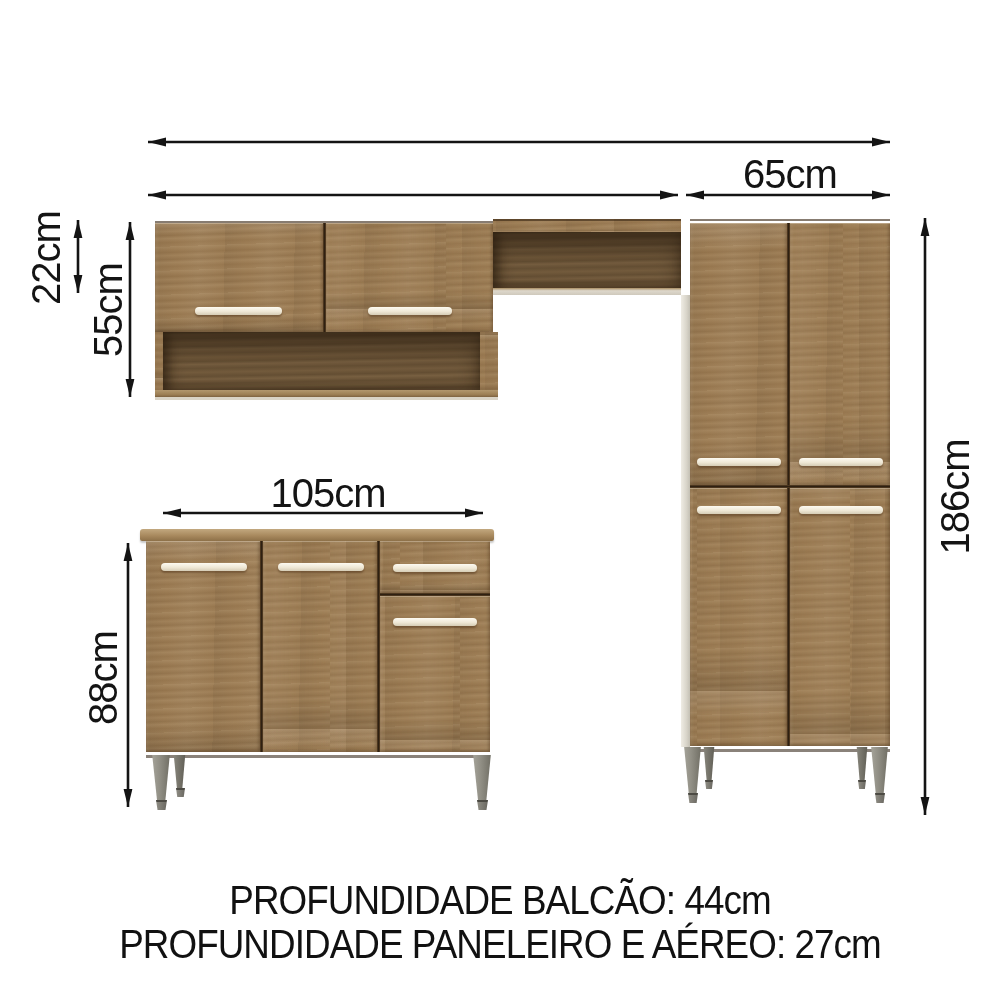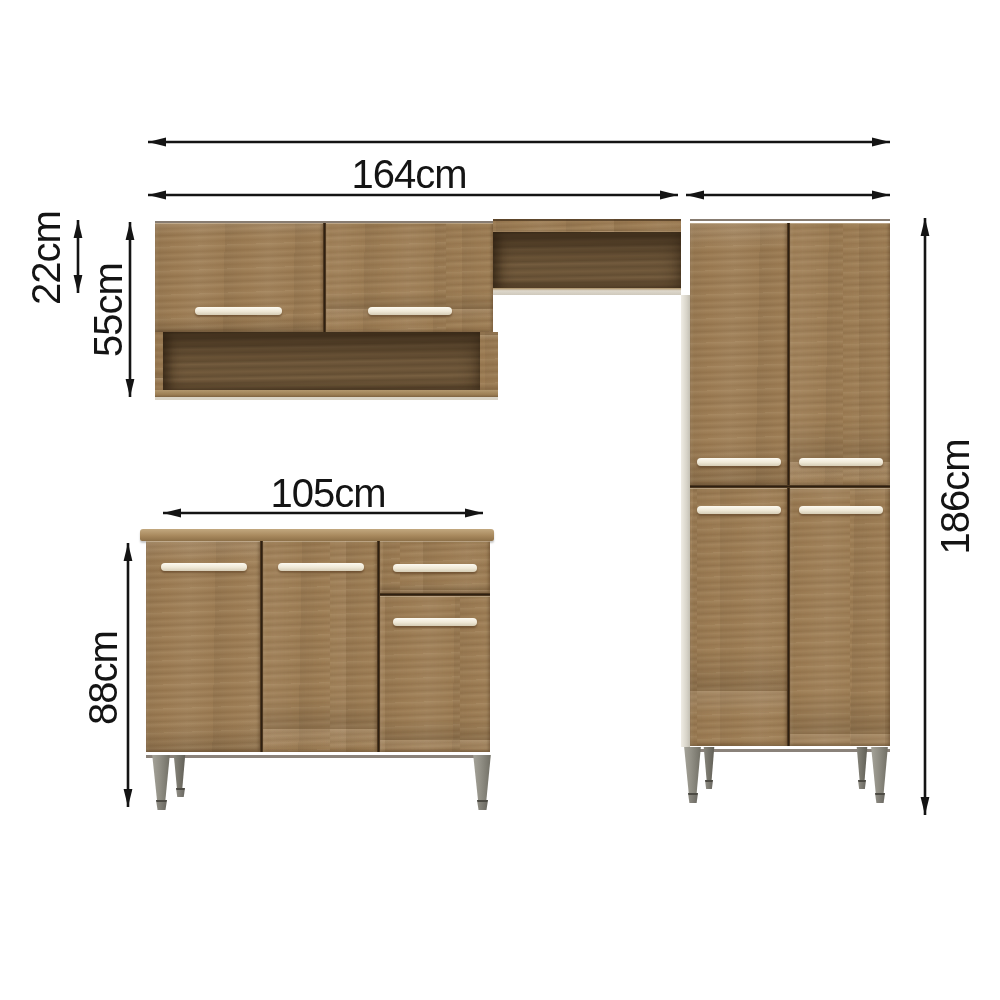--- a/index.html
+++ b/index.html
@@ -97,21 +97,21 @@
       <line x1="148" y1="195" x2="678" y2="195" marker-start="url(#arr)" marker-end="url(#arr)"></line>
       <line x1="686" y1="195" x2="890" y2="195" marker-start="url(#arr)" marker-end="url(#arr)"></line>
       <line x1="78" y1="220" x2="78" y2="293" marker-start="url(#arr)" marker-end="url(#arr)"></line>
       <line x1="130" y1="222" x2="130" y2="397" marker-start="url(#arr)" marker-end="url(#arr)"></line>
       <line x1="163" y1="513" x2="483" y2="513" marker-start="url(#arr)" marker-end="url(#arr)"></line>
       <line x1="128" y1="543" x2="128" y2="807" marker-start="url(#arr)" marker-end="url(#arr)"></line>
       <line x1="925" y1="218" x2="925" y2="815" marker-start="url(#arr)" marker-end="url(#arr)"></line>
     </g>
   </svg>
 
-  <div class="dim-label" style="left:409px;top:174px">164cm</div>
+  <div class="dim-label" style="left:790px;top:174px">65cm</div>
   <div class="dim-label rot" style="left:46px;top:258px">22cm</div>
   <div class="dim-label rot" style="left:108px;top:310px">55cm</div>
   <div class="dim-label" style="left:328px;top:493px">105cm</div>
   <div class="dim-label rot" style="left:103px;top:678px">88cm</div>
   <div class="dim-label rot" style="left:955px;top:497px">186cm</div>
 
   <div class="abs" style="left:155px;top:219px;width:526px;height:178px">
 
     <div class="abs edge-top" style="left:0;top:2px;width:338px;height:111px;border-bottom:2px solid rgba(42,27,13,0.5)">
       <div class="abs wood door" style="left:0;top:0;width:168px;height:109px"></div>
@@ -181,14 +181,18 @@
     </div>
 
     <div class="leg dark" style="left:33px;top:226px;width:13px;height:33px"></div>
     <div class="foot" style="left:36px;top:259px;width:9px;height:7px"></div>
     <div class="leg" style="left:11px;top:226px;width:20px;height:45px"></div>
     <div class="foot" style="left:16px;top:271px;width:11px;height:8px"></div>
     <div class="leg" style="left:332px;top:226px;width:20px;height:45px"></div>
     <div class="foot" style="left:337px;top:271px;width:11px;height:8px"></div>
   </div>
 
+  <div class="footer">
+    <div class="footer-line">PROFUNDIDADE BALCÃO: 44cm</div>
+    <div class="footer-line">PROFUNDIDADE PANELEIRO E AÉREO: 27cm</div>
+  </div>
 
 </div>
 
 </body></html>

